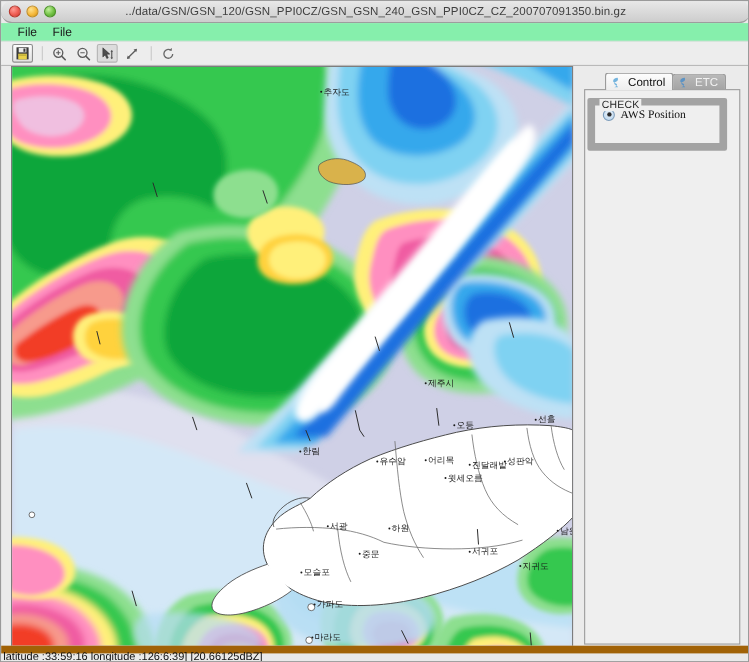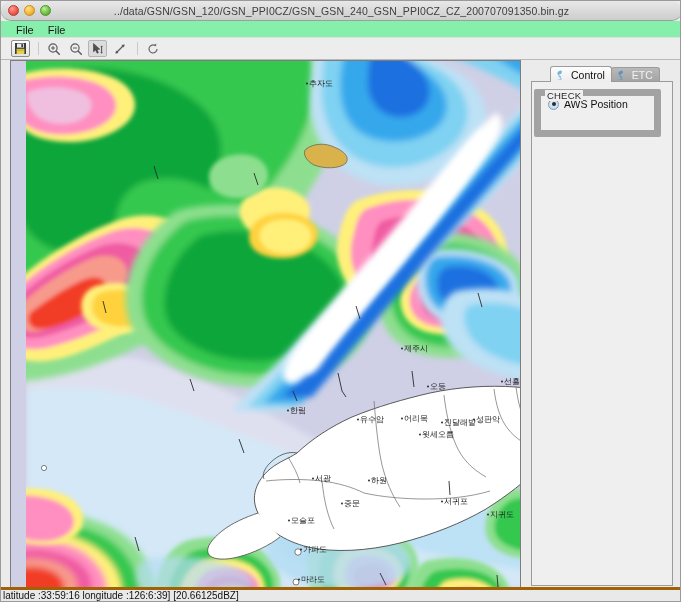--- a/index.html
+++ b/index.html
@@ -117,21 +117,20 @@
   
   #map-area {
     position: absolute;
     left: 9px; top: 59px;
     width: 511px;
     height: 528px;
     overflow: hidden;
     background: #cfd0e6;
     border: 1px solid #7d7d7d;
     box-sizing: border-box;
-    padding-left: 15px;
   }
   #map-svg { display: block; }
 
   
   #side-panel {
     position: absolute;
     left: 530px; top: 64px;
     width: 142px;
     height: 521px;
   }
@@ -220,31 +219,32 @@
     border-color: #7d9dbb;
   }
   .radio .dot {
     width: 4px; height: 4px;
     border-radius: 50%;
     background: #2b2b2b;
   }
   .radio-label {
     font-size: 10.5px;
     color: #111;
+    font-family: Liberation Serif, serif;
   }
 
   
   #statusbar {
     position: absolute;
     left: 0; bottom: 0;
     width: 681px;
     height: 14px;
     box-sizing: border-box;
     background: #e9e9e9;
-    border-top: 3px solid #a16207;
+    border-top: 7px solid #a16207;
     display: flex;
     align-items: center;
     padding-left: 2px;
   }
   #status-text {
     font-size: 10px;
     color: #111;
     white-space: nowrap;
   }
 </style>

